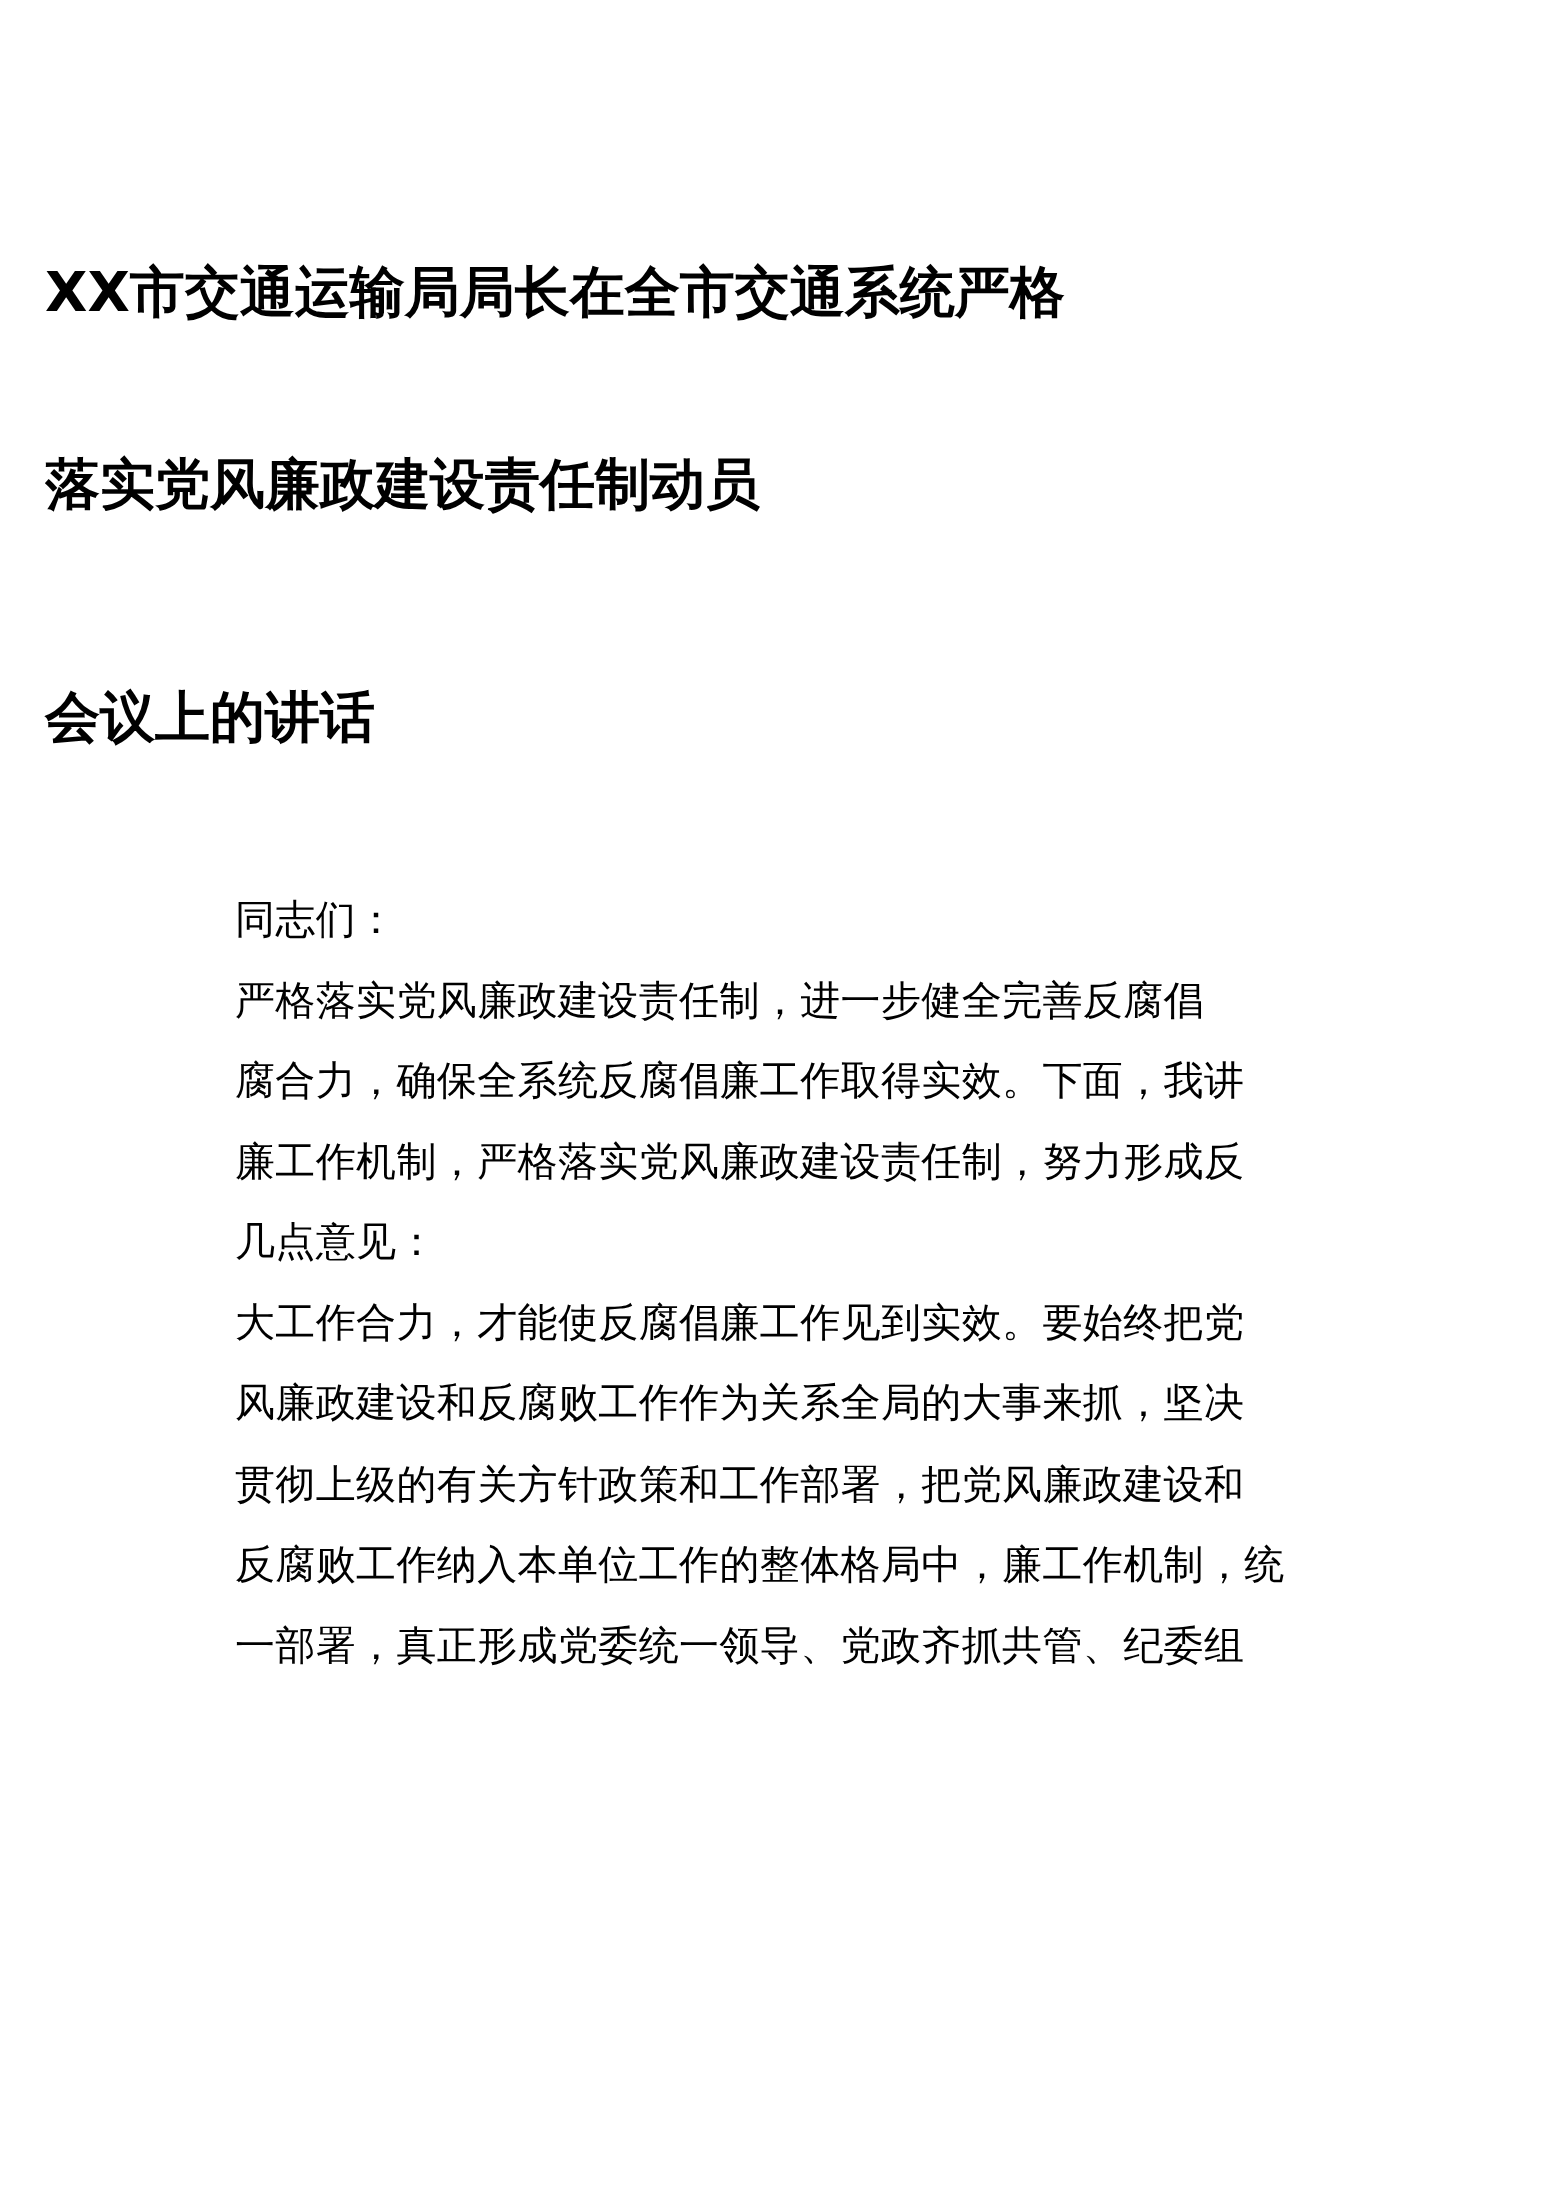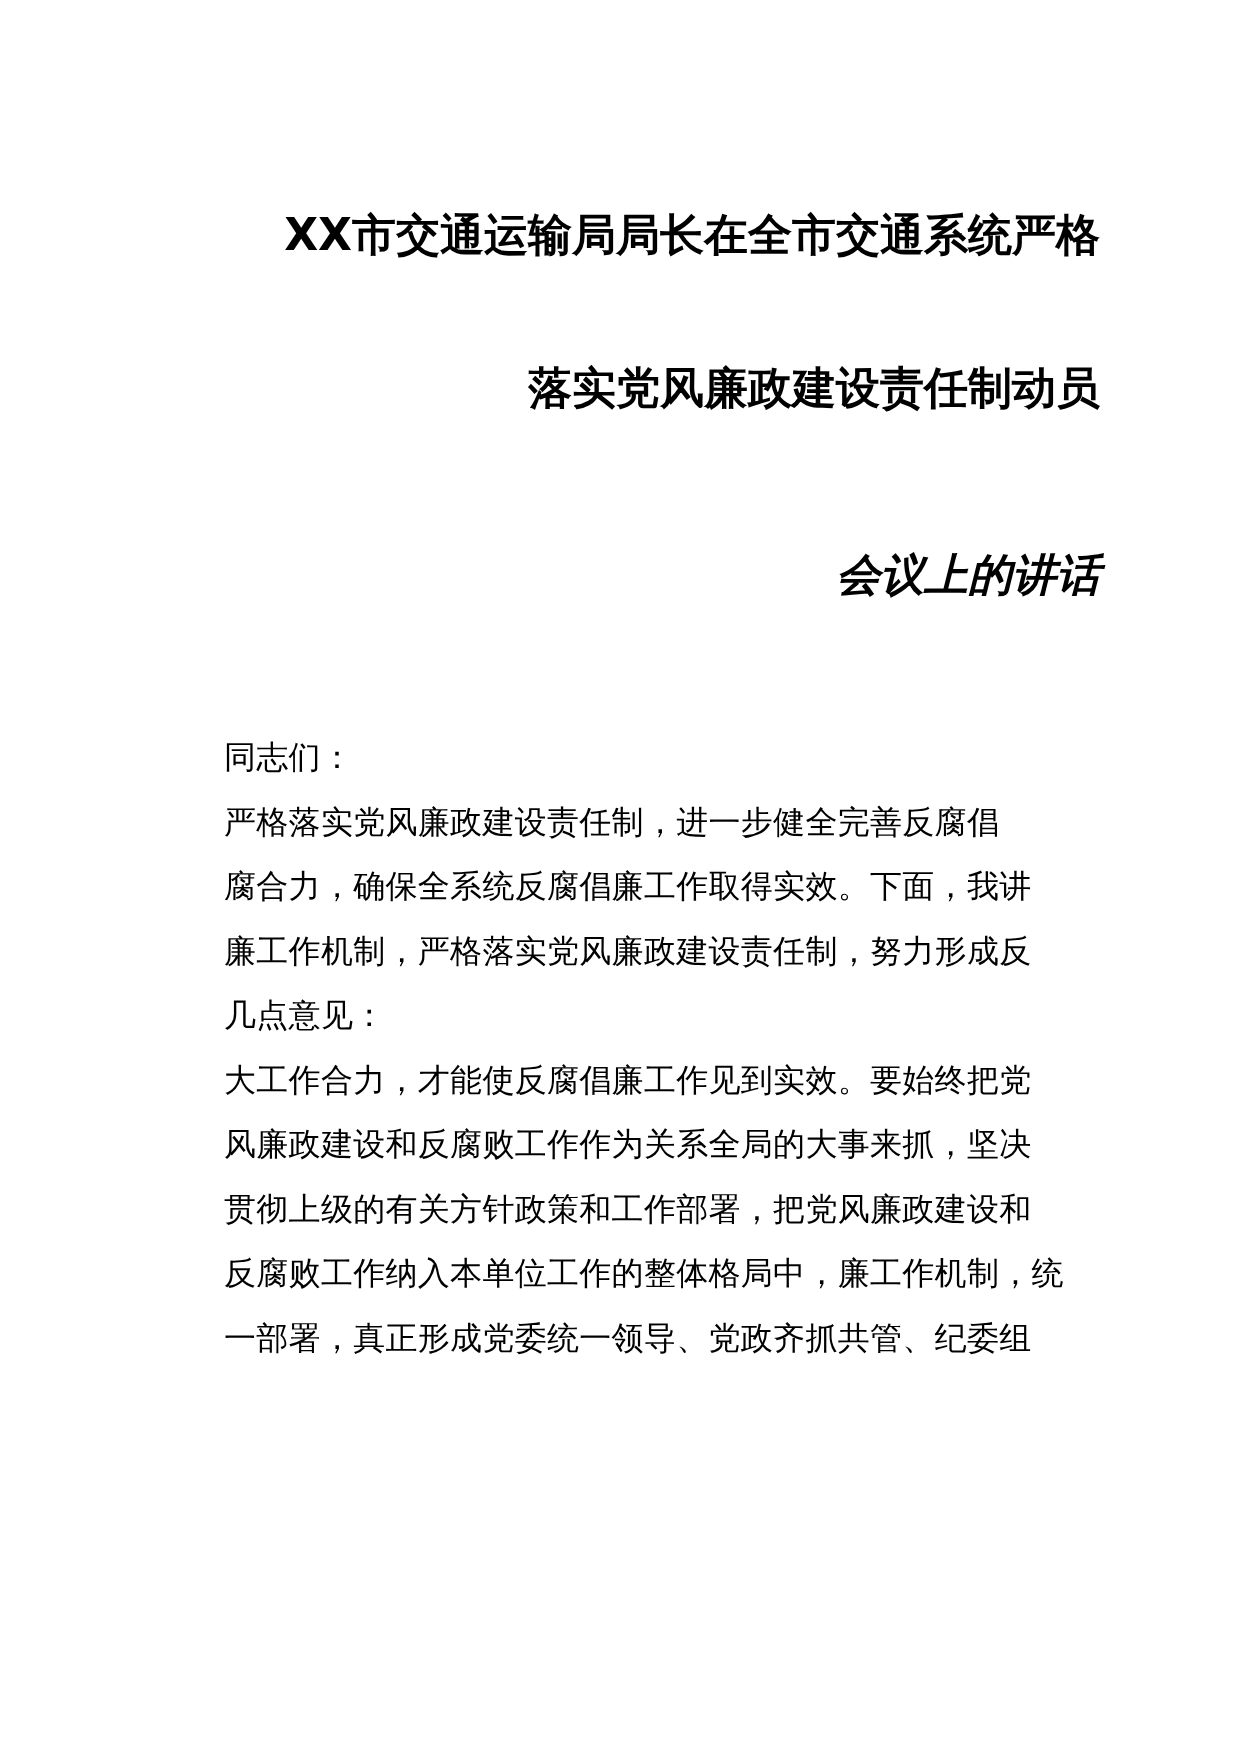--- a/index.html
+++ b/index.html
@@ -19,37 +19,37 @@
       position: absolute;
       left: 0; top: 0;
       width: 1240px;
       height: 1754px;
       background: #ffffff;
     }
     .title-line {
       position: absolute;
       left: 0;
       width: 1100px;
-      text-align: right;
+      text-align: left;
       font-weight: bold;
       font-size: 44px;
       line-height: 60px;
       letter-spacing: 0px;
       white-space: nowrap;
+      padding-left: 36px;
     }
     .title-1 { top: 205px; }
     .title-2 { top: 358px; }
-    .title-3 { top: 545px; font-style: italic; }
+    .title-3 { top: 545px; }
 
     .body-block {
       position: absolute;
       left: 188px;
-      top: 730px;
+      top: 708px;
       width: 870px;
-      margin-left: 36px;
     }
     .body-line {
       height: 64.5px;
       line-height: 54px;
       font-size: 32px;
       white-space: nowrap;
       letter-spacing: 0.3px;
     }
   </style>
 </head>

